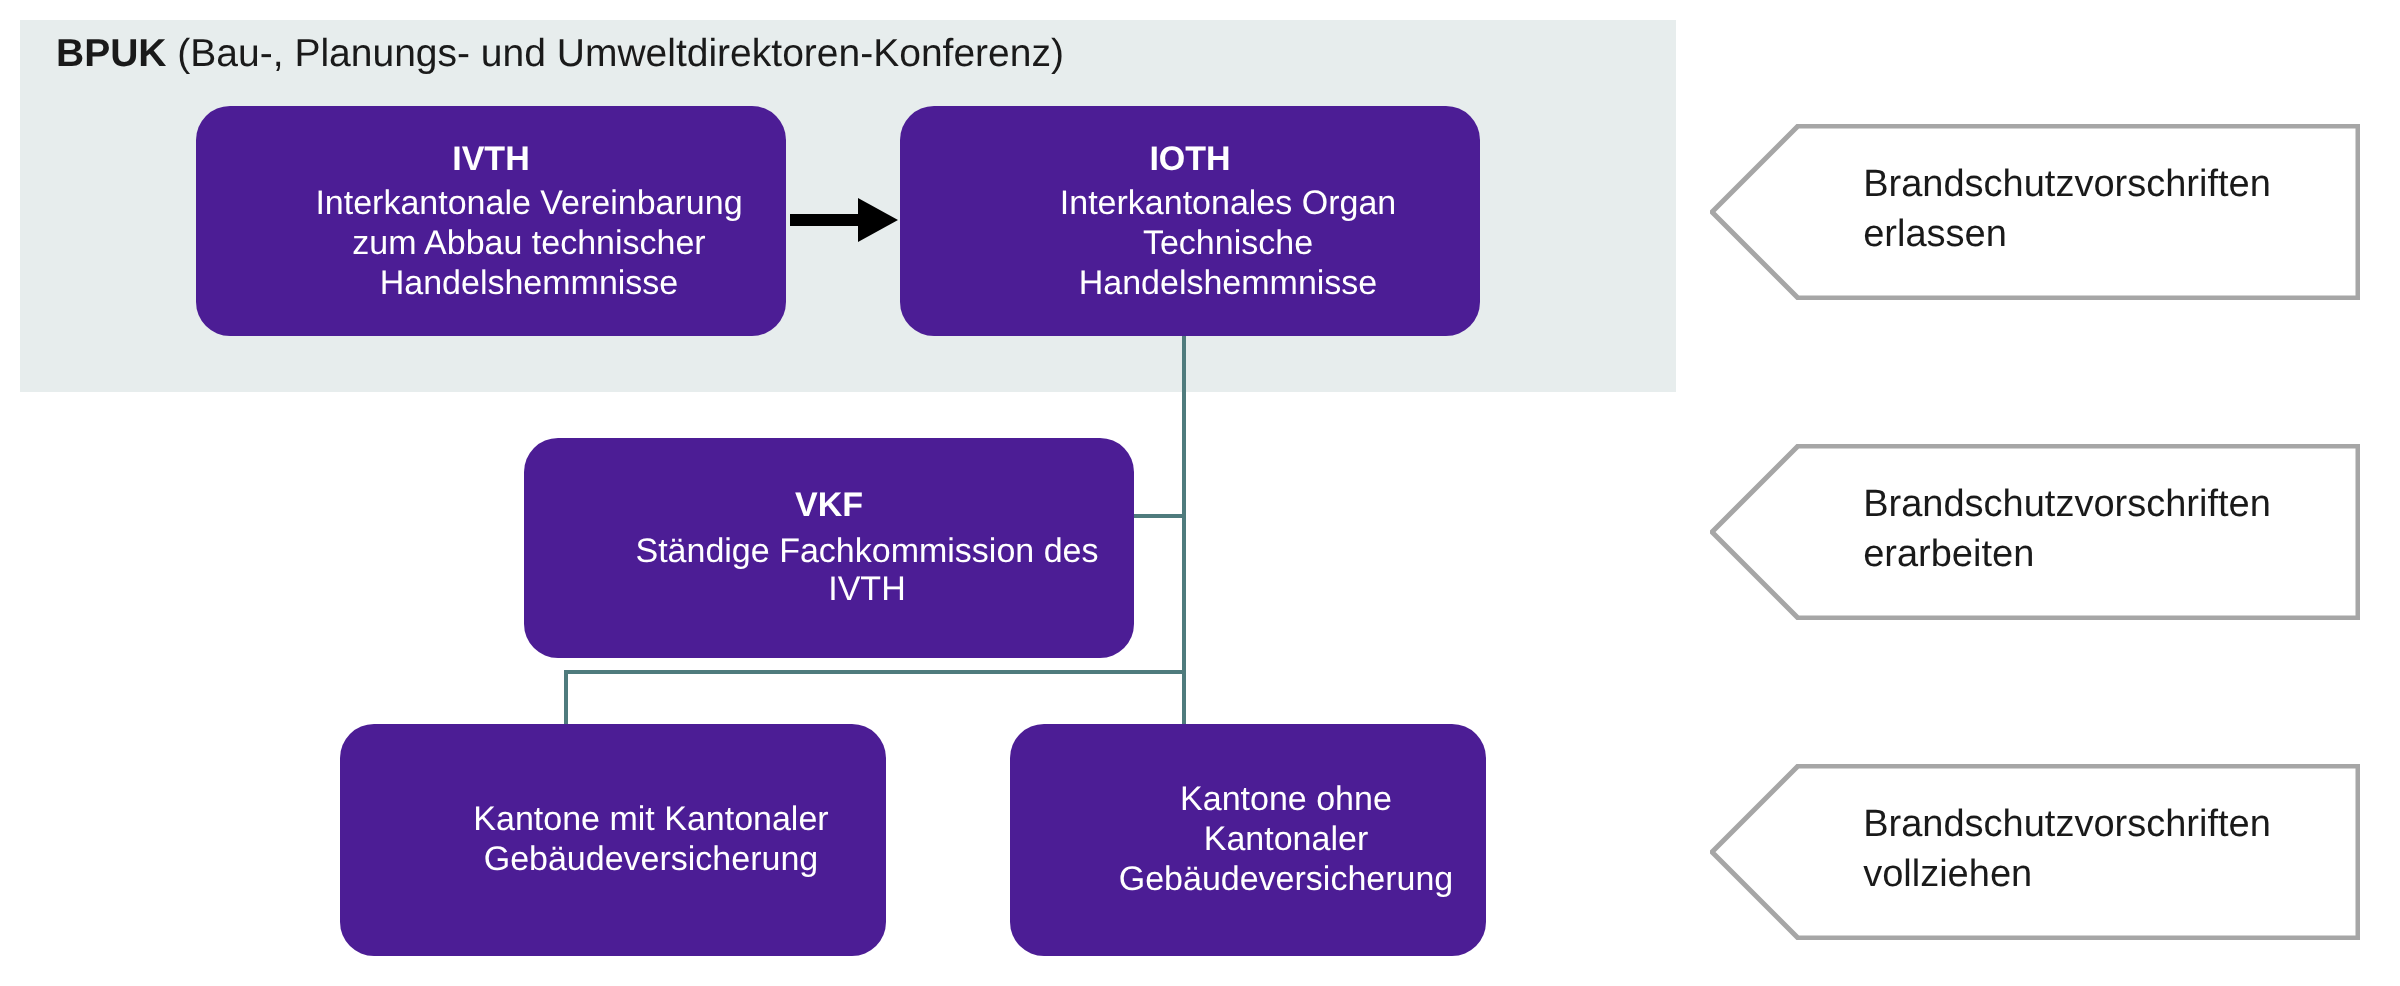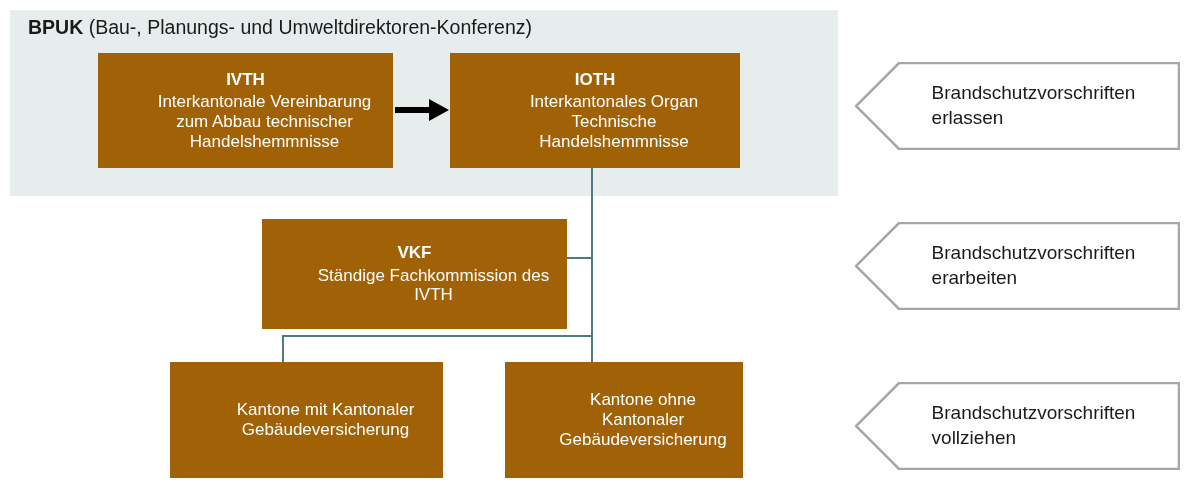--- a/index.html
+++ b/index.html
@@ -23,29 +23,30 @@
     font-size:19.5px;
     color:#1a1a1a;
     white-space:nowrap;
     letter-spacing:0px;
   }
   .panel-title .abbr{font-weight:bold;}
 
   
   .node{
     position:absolute;
-    background:#a16207;
+    background:#4c1d95;
     color:#ffffff;
     display:flex;
     flex-direction:column;
     align-items:center;
     justify-content:center;
     text-align:center;
     line-height:1.16;
     box-sizing:border-box;
+    border-radius:17px;
   }
   .node .code{
     font-weight:bold;
     font-size:17px;
     margin-bottom:3px;
   }
   .node .desc{
     font-size:17px;
     padding:0 6px;
     white-space:pre-line;

